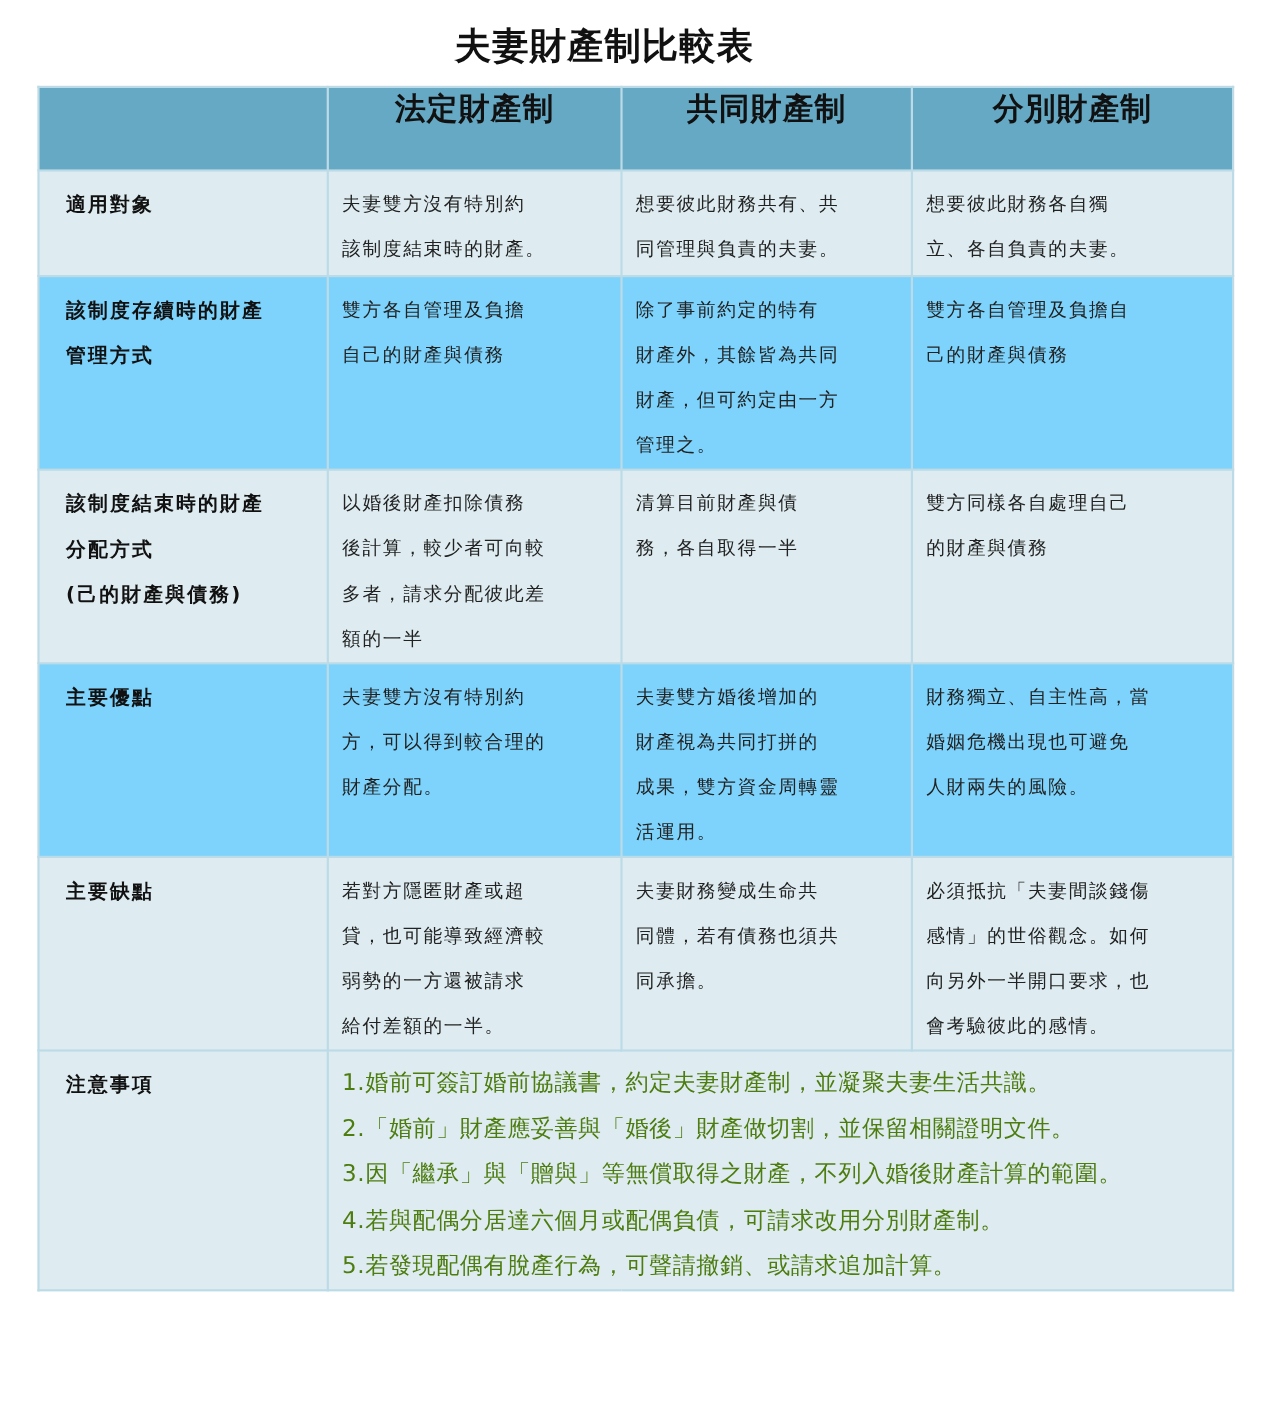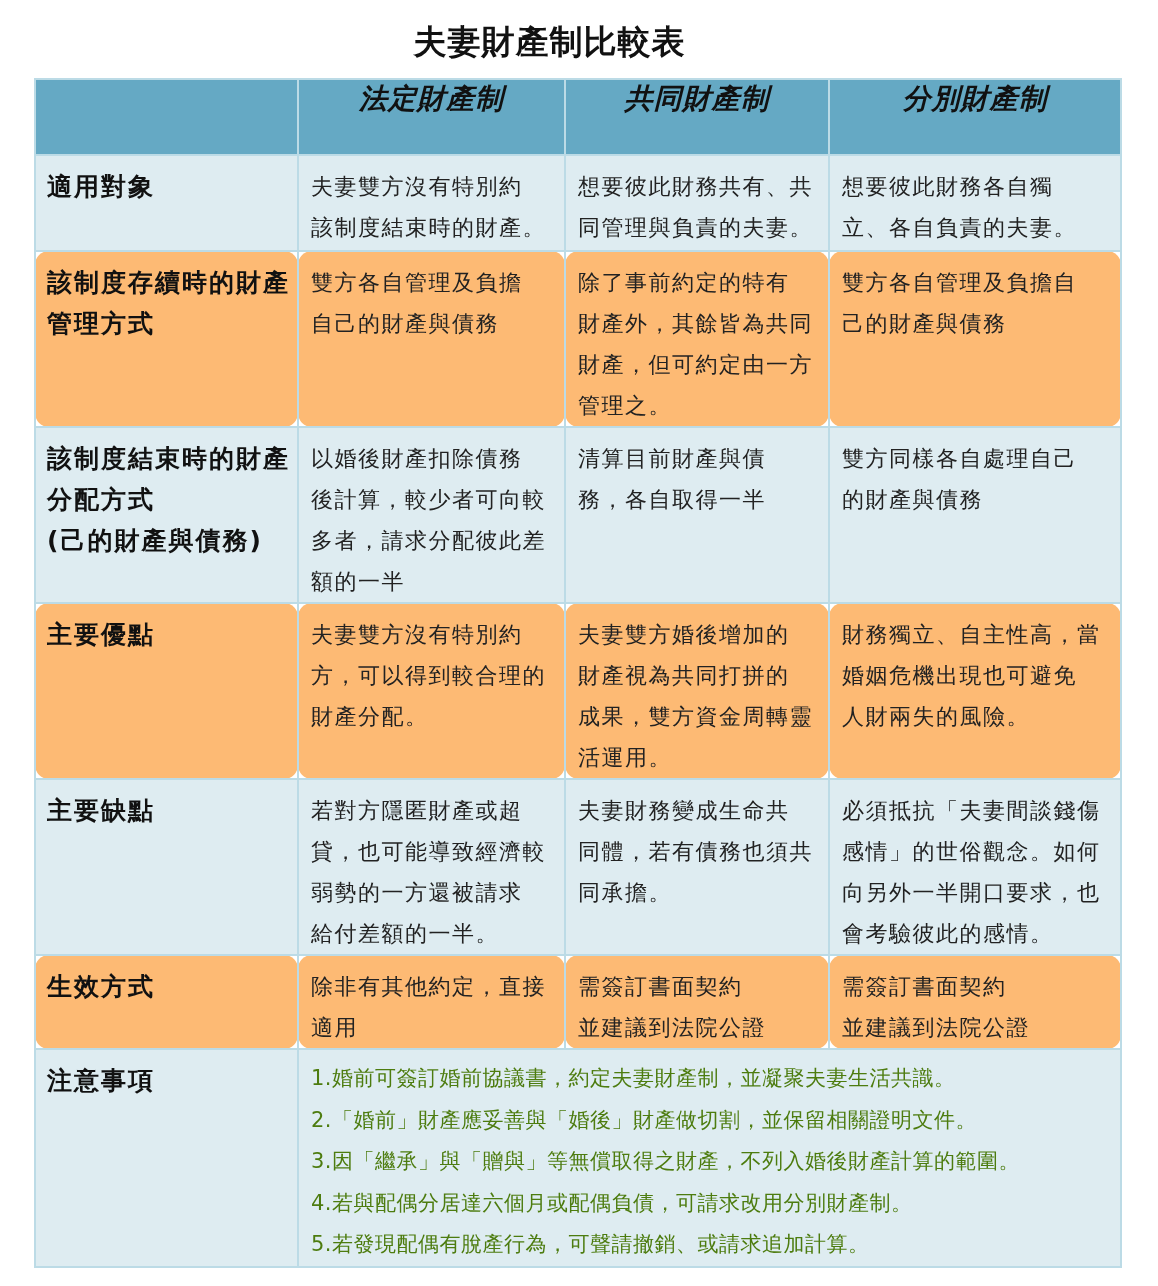--- a/index.html
+++ b/index.html
@@ -49,36 +49,35 @@
     thead th {
       background: #65a9c4;
       height: 74px;
       font-size: 28px;
       font-weight: bold;
       color: #111111;
       text-align: center;
       vertical-align: middle;
       border-color: #9fcbdc;
       letter-spacing: 1px;
-      font-style: italic;
     }
     tbody tr.shade td { background: #deecf1; }
-    tbody tr.plain td { background: #fdba74; border-radius: 14px; }
+    tbody tr.plain td { background: #7dd3fc; }
 
     td .label {
-      padding: 10px 12px 0 11px;
-      font-size: 25px;
+      padding: 10px 12px 0 24px;
+      font-size: 18px;
       font-weight: bold;
       line-height: 41px;
       color: #111111;
       letter-spacing: 2px;
     }
     td .cell {
       padding: 10px 10px 0 12px;
-      font-size: 22px;
+      font-size: 17px;
       line-height: 41px;
       color: #222222;
       letter-spacing: 1.5px;
       text-align: justify;
       text-align-last: left;
     }
     td .line { display: block; white-space: nowrap; }
 
     tr.r1 td { height: 94px; }
     tr.r2 td { height: 162px; }
@@ -266,45 +265,20 @@
       <td>
         <div class="cell">
           <span class="line">必須抵抗「夫妻間談錢傷</span>
           <span class="line">感情」的世俗觀念。如何</span>
           <span class="line">向另外一半開口要求，也</span>
           <span class="line">會考驗彼此的感情。</span>
         </div>
       </td>
     </tr>
 
-    <tr class="plain r6">
-      <td>
-        <div class="label">
-          <span class="line">生效方式</span>
-        </div>
-      </td>
-      <td>
-        <div class="cell">
-          <span class="line">除非有其他約定，直接</span>
-          <span class="line">適用</span>
-        </div>
-      </td>
-      <td>
-        <div class="cell">
-          <span class="line">需簽訂書面契約</span>
-          <span class="line">並建議到法院公證</span>
-        </div>
-      </td>
-      <td>
-        <div class="cell">
-          <span class="line">需簽訂書面契約</span>
-          <span class="line">並建議到法院公證</span>
-        </div>
-      </td>
-    </tr>
 
     <tr class="shade r7">
       <td>
         <div class="label">
           <span class="line">注意事項</span>
         </div>
       </td>
       <td colspan="3">
         <div class="notes">
           <span class="line">1.婚前可簽訂婚前協議書，約定夫妻財產制，並凝聚夫妻生活共識。</span>

